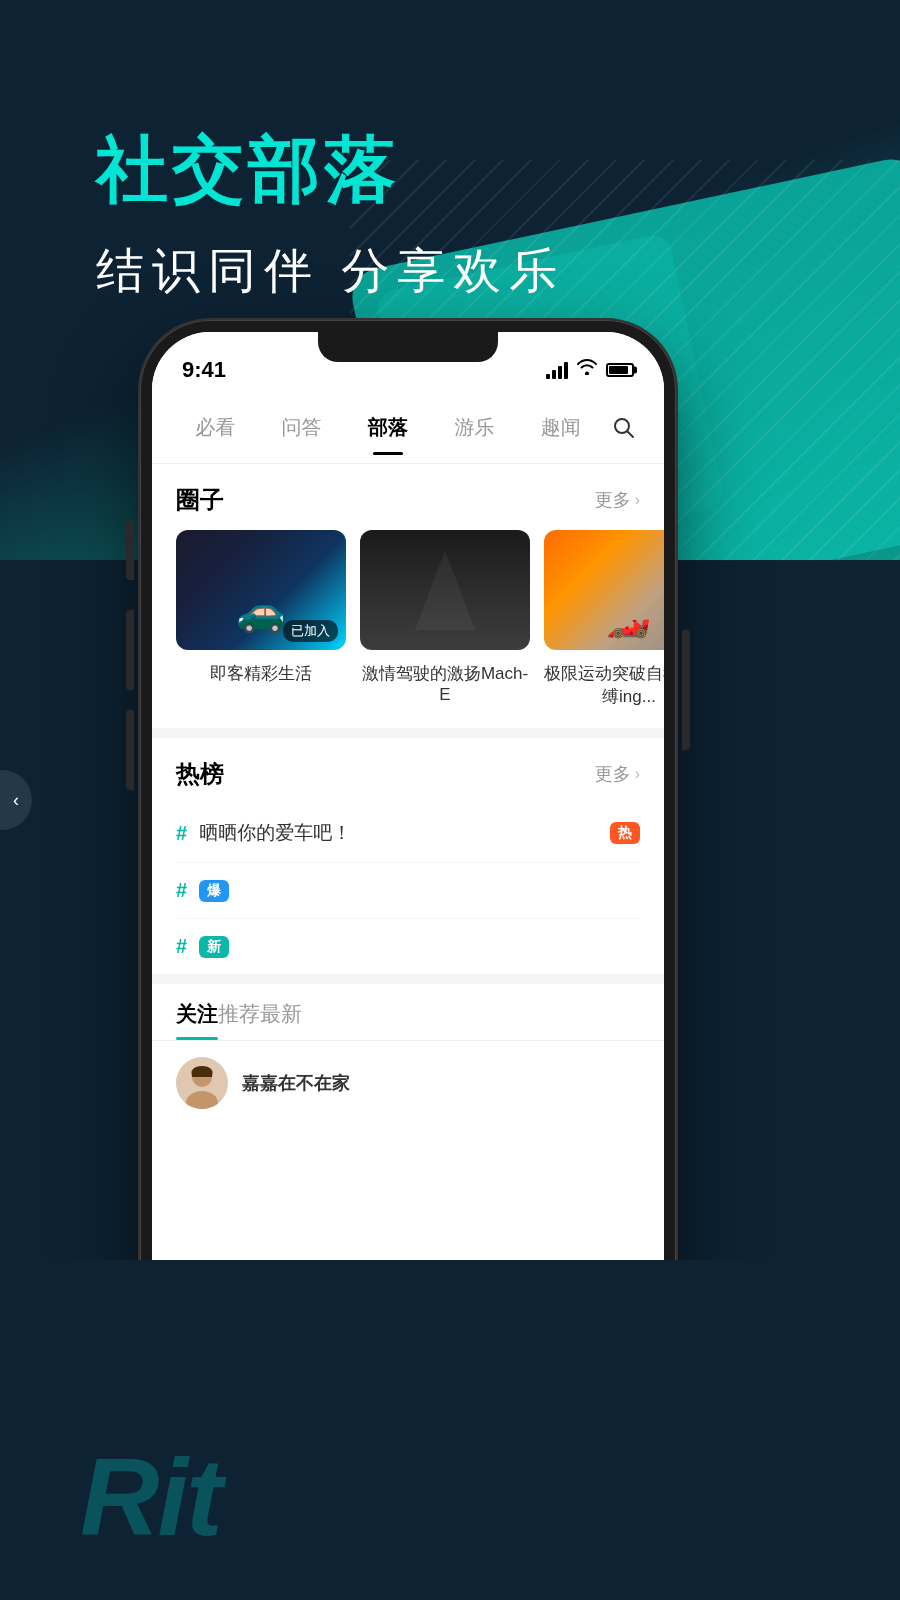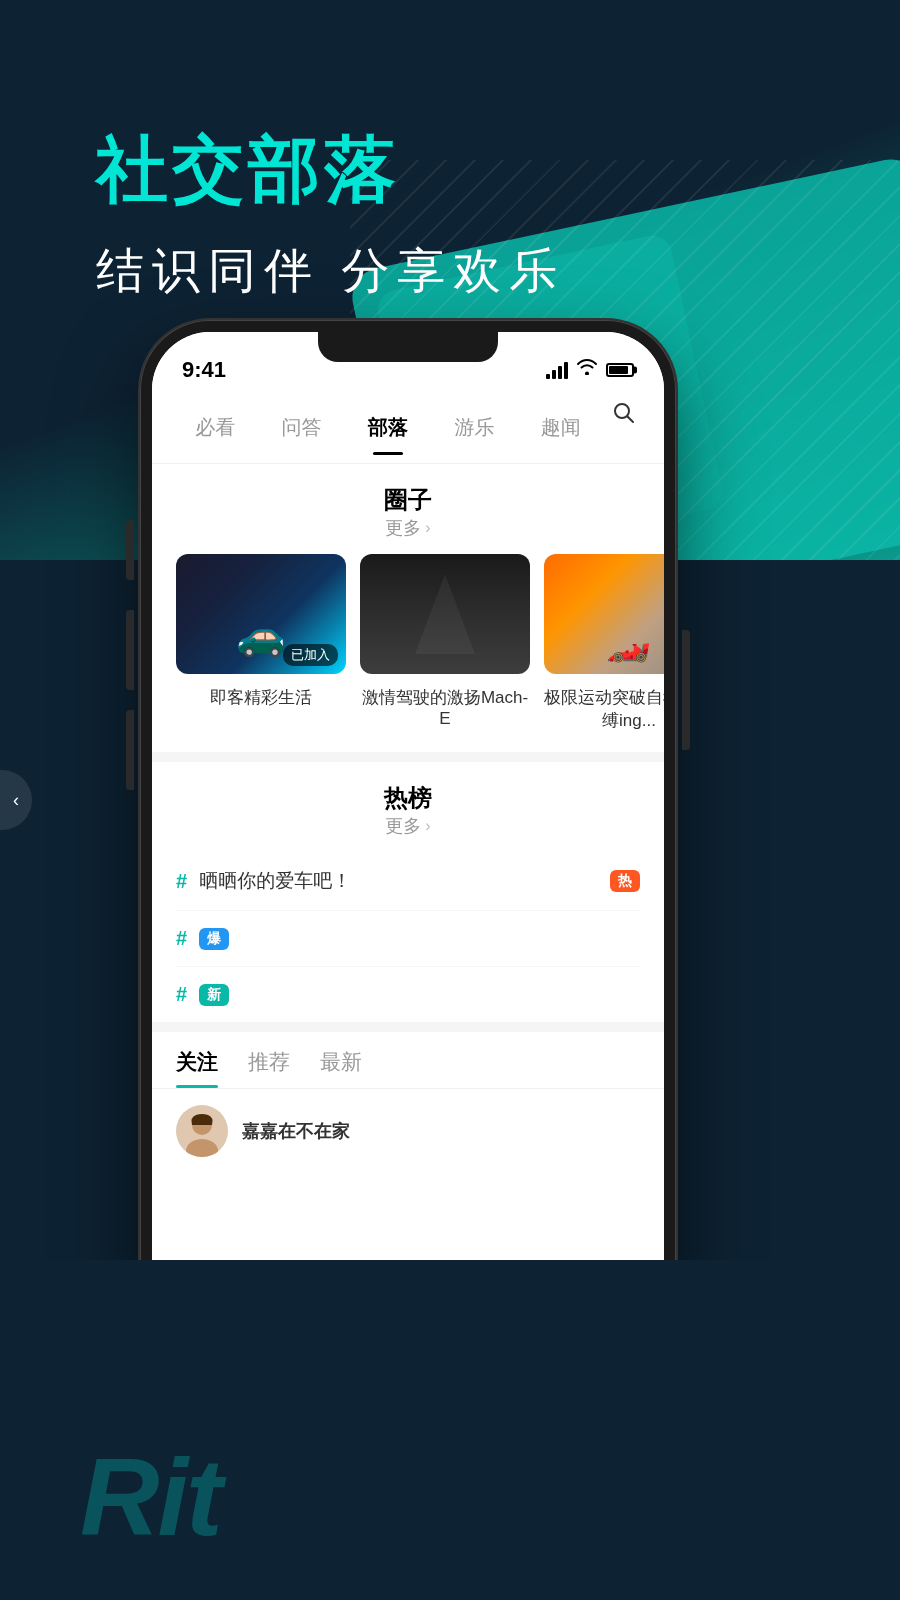--- a/index.html
+++ b/index.html
@@ -200,21 +200,21 @@
       top: 0; left: 50%;
       transform: translateX(-50%);
       width: 180px; height: 30px;
       background: #1a1a1a;
       border-radius: 0 0 20px 20px;
     }
 
     
     .nav-tabs {
       display: flex;
-      align-items: flex-start;
+      align-items: center;
       padding: 10px 20px;
       border-bottom: 1px solid #f0f0f0;
       background: #fff;
       gap: 0;
     }
     .nav-tab {
       flex: 1;
       text-align: center;
       padding: 12px 4px;
       font-size: 20px;
@@ -250,21 +250,20 @@
       background: #fff;
       overflow: hidden;
     }
 
     
     .section-header {
       display: flex;
       justify-content: space-between;
       align-items: center;
       padding: 20px 24px 14px;
-      flex-direction: column;
     }
     .section-title {
       font-size: 24px;
       font-weight: 700;
       color: #000;
     }
     .section-more {
       font-size: 18px;
       color: #999;
       display: flex;
@@ -394,21 +393,20 @@
     }
     .tag-hot { background: #ff5722; }
     .tag-boom { background: #2196f3; }
     .tag-new { background: #0ab8a8; }
 
     
     
     .sub-tabs {
       display: flex;
       padding: 16px 24px 0;
-      gap: 30px;
       border-bottom: 1px solid #f0f0f0;
     }
     .sub-tab {
       font-size: 21px;
       color: #999;
       padding-bottom: 12px;
       cursor: pointer;
       position: relative;
     }
     .sub-tab.active {

